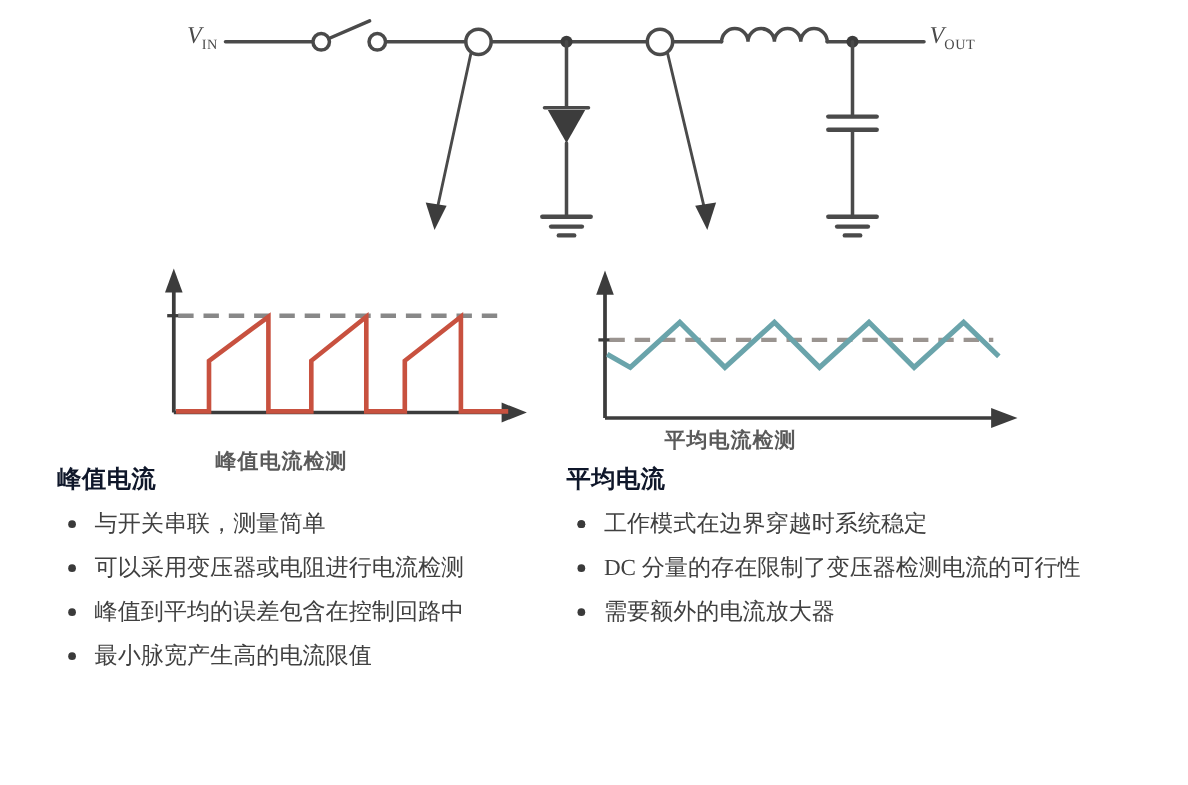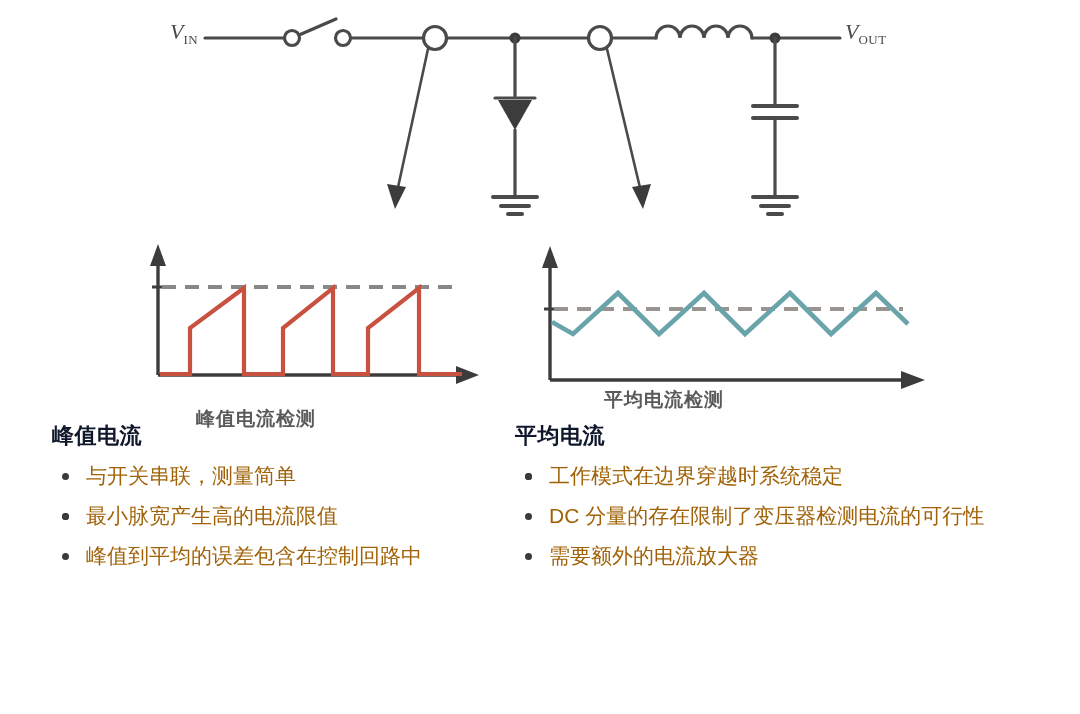--- a/index.html
+++ b/index.html
@@ -47,23 +47,23 @@
   ul.bullets {
     list-style: none;
     margin: 0;
     padding: 0;
   }
   ul.bullets li {
     position: relative;
     padding-left: 34px;
     font-size: 21px;
     line-height: 40px;
-    color: #a16207;
+    color: #404040;
     white-space: nowrap;
-    font-family: Liberation Sans, sans-serif;
+    font-family: Liberation Serif, serif;
   }
   ul.bullets li .dot {
     position: absolute;
     left: 10px;
     top: 17px;
     width: 7px;
     height: 7px;
     border-radius: 50%;
     background: #3a3a3a;
   }
@@ -186,23 +186,23 @@
   <div class="vlabel" id="label-vin"><span>V</span><sub>IN</sub></div>
   <div class="vlabel" id="label-vout"><span>V</span><sub>OUT</sub></div>
 
   <div class="chart-caption" id="caption-peak">峰值电流检测</div>
   <div class="chart-caption" id="caption-avg">平均电流检测</div>
 
   <div class="col col-left">
     <div class="col-heading">峰值电流</div>
     <ul class="bullets" id="peak-bullets">
         <li><span class="dot"></span><span>与开关串联，测量简单</span></li>
-        <li><span class="dot"></span></li>
+        <li><span class="dot"></span><span>可以采用变压器或电阻进行电流检测</span></li>
+        <li><span class="dot"></span><span>峰值到平均的误差包含在控制回路中</span></li>
         <li><span class="dot"></span><span>最小脉宽产生高的电流限值</span></li>
-        <li><span class="dot"></span><span>峰值到平均的误差包含在控制回路中</span></li>
       </ul>
   </div>
 
   <div class="col col-right">
     <div class="col-heading">平均电流</div>
     <ul class="bullets" id="avg-bullets">
         <li><span class="dot"></span></li>
         <li><span class="dot"></span><span>工作模式在边界穿越时系统稳定</span></li>
         <li><span class="dot"></span><span>DC 分量的存在限制了变压器检测电流的可行性</span></li>
         <li><span class="dot"></span><span>需要额外的电流放大器</span></li>

